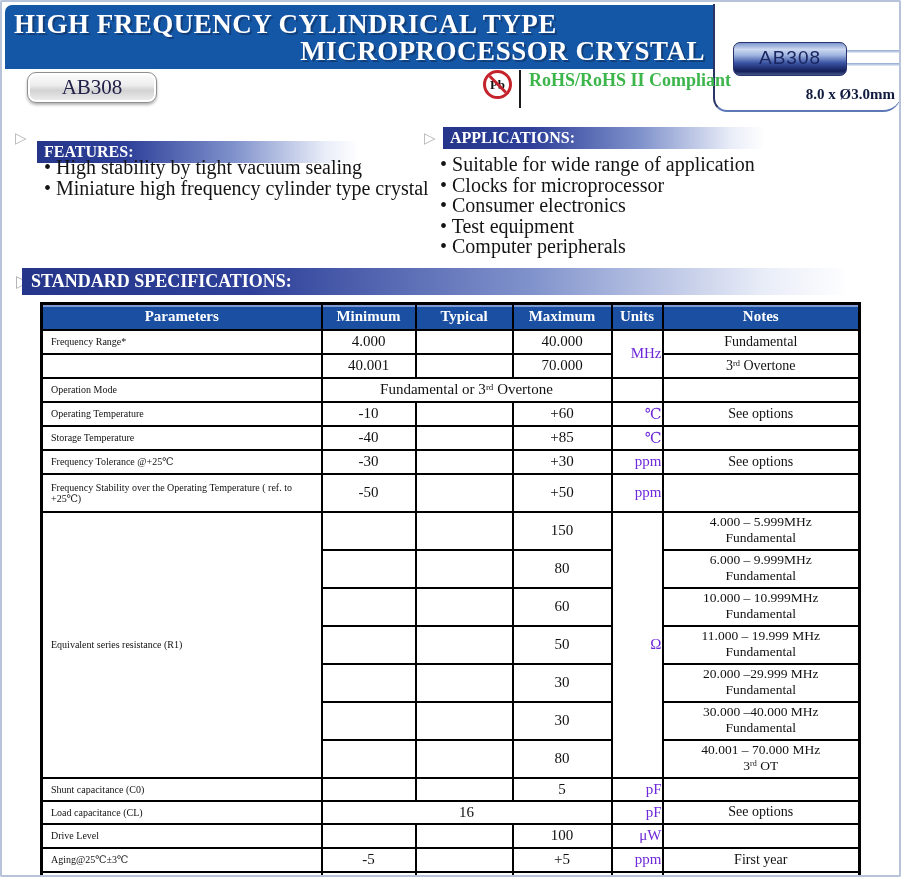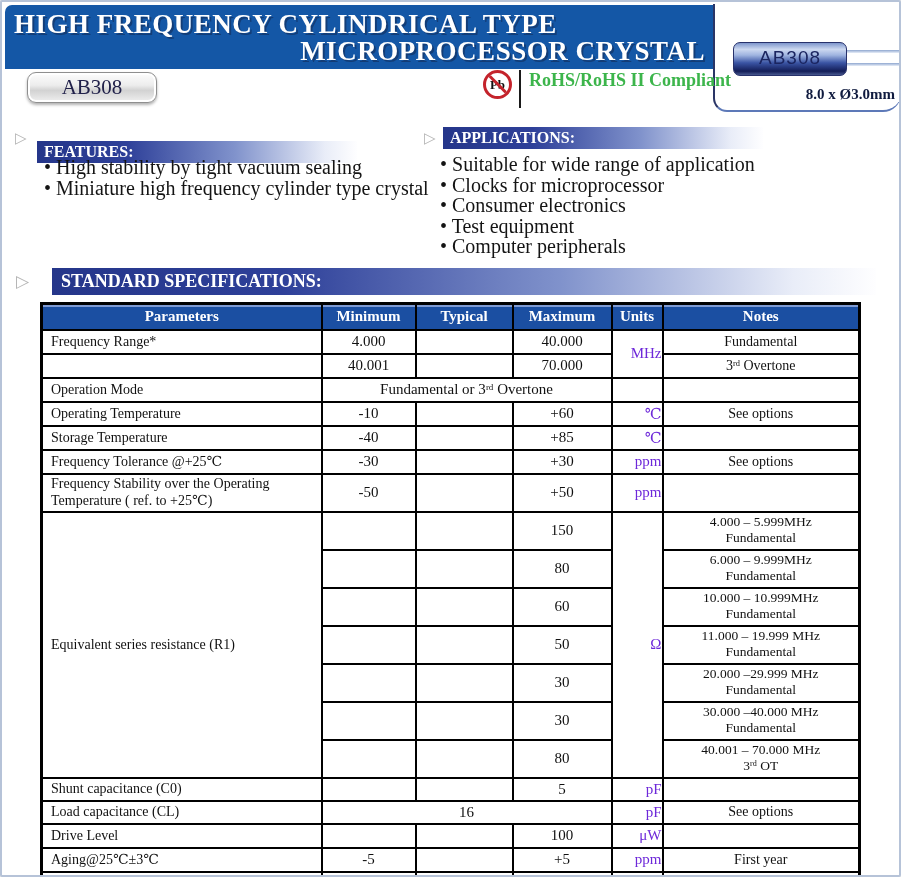--- a/index.html
+++ b/index.html
@@ -47,39 +47,39 @@
         background:#c4232b; transform:rotate(45deg); }
   .vsep { width:2px; height:38px; background:#1a1a1a; margin:0 8px 0 7px; }
   .rohs-text { font-weight:bold; font-size:18px; color:#3cb54b; }
 
   
   .sec-arrow { position:absolute; font-family:"DejaVu Sans",sans-serif; color:#b4b4b4; }
   .bar { position:absolute; color:#fff; font-weight:bold; white-space:nowrap;
          background:linear-gradient(90deg,#25368a 0%,#2e4099 28%,#8193cc 62%,#e9edf8 90%,#fefeff 100%); }
   .features-bar { left:35px; top:139px; width:320px; height:22px; font-size:16px; line-height:22px; padding-left:7px; }
   .apps-bar     { left:441px; top:125px; width:320px; height:22px; font-size:16px; line-height:22px; padding-left:7px; }
-  .specs-bar    { left:50px; top:266px; width:824px; height:27px; font-size:18px; line-height:26px; padding-left:9px; }
+  .specs-bar    { left:20px; top:266px; width:824px; height:27px; font-size:18px; line-height:26px; padding-left:9px; }
   .arr-f { left:13px; top:127px; font-size:15px; }
   .arr-a { left:422px; top:127px; font-size:15px; }
   .arr-s { left:14px; top:269px; font-size:17px; }
 
   
   ul.blist { position:absolute; list-style:none; }
   ul.blist li { font-size:20px; color:#141414; line-height:20.5px; white-space:nowrap; }
   ul.blist li::before { content:"• "; }
   .features-list { left:42px; top:155px; }
   .apps-list { left:438px; top:152px; }
 
   
   table.spec { position:absolute; left:38px; top:300px; width:818px;
                border-collapse:collapse; table-layout:fixed; border:3px solid #000; }
   table.spec td, table.spec th { border:2px solid #000; font-family:"Liberation Serif","DejaVu Serif",serif; overflow:hidden; }
   th.hdr { background:#1b4fa2; color:#fff; font-size:15px; font-weight:bold; height:26px;
            box-shadow:inset 0 2px 0 rgba(145,168,220,.85); }
-  td.param { text-align:left; font-size:14px; padding:1px 12px 1px 8px; color:#111; }
+  td.param { text-align:left; font-size:10px; padding:1px 12px 1px 8px; color:#111; }
   td.val  { text-align:center; font-size:15px; color:#111; }
   td.unit { text-align:right; font-size:15px; color:#6d28d9; }
   td.note { text-align:center; font-size:14px; color:#111; }
   td.note-esr { text-align:center; font-size:13.5px; line-height:16px; color:#111; padding:1px 0; }
   tr.std  td { height:24px; }
   tr.tall td { height:38px; }
   tr.esr-row td { height:35px; }
   tr.thin td { height:23px; }
   sup { font-size:.6em; vertical-align:baseline; position:relative; top:-.45em; }
 </style>

